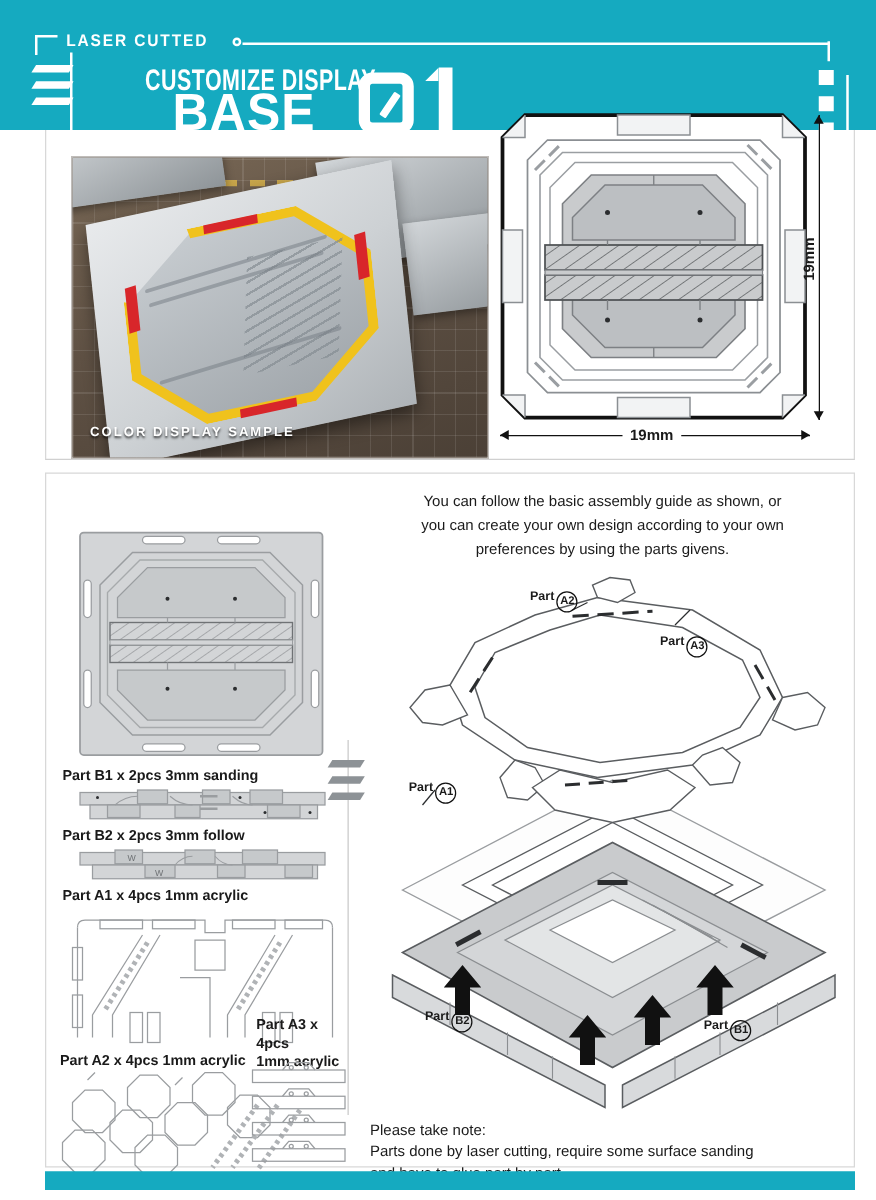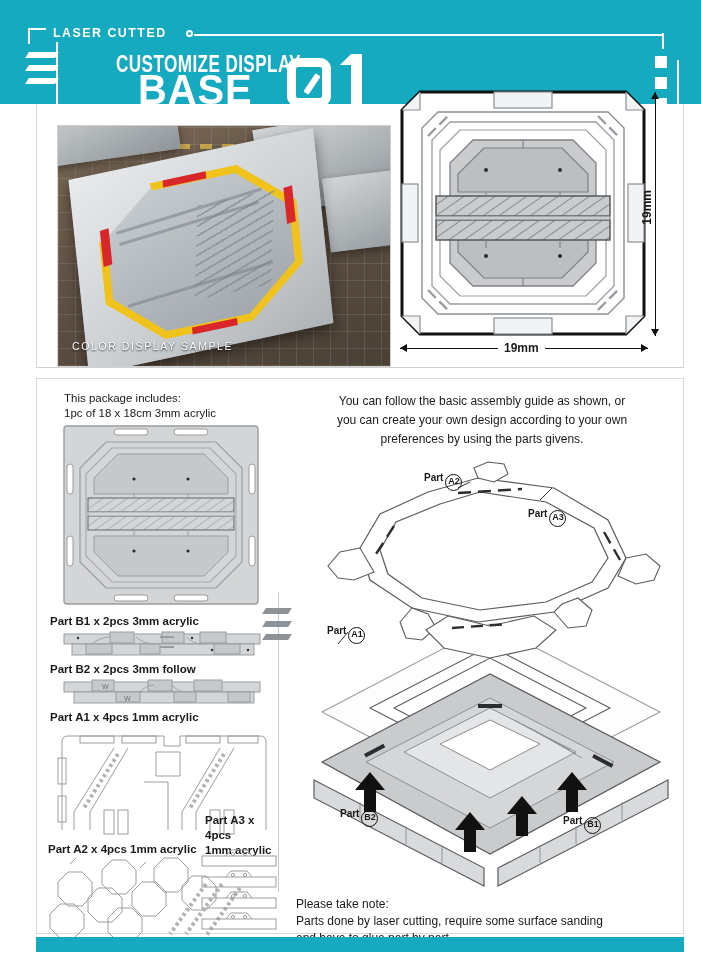--- a/index.html
+++ b/index.html
@@ -128,21 +128,21 @@
   .r4{left:108px;top:170px;width:46px;height:7px;}
   .ridge{position:absolute;background:rgba(120,128,134,.55);height:3px;border-radius:2px;}
   .ladder{position:absolute;left:120px;top:52px;width:78px;height:92px;
     background:repeating-linear-gradient(160deg,rgba(130,138,144,.65) 0 2px, transparent 2px 9px);
     transform:skewX(-8deg);}
   .bg-plate{position:absolute;background:linear-gradient(160deg,#d2d6d9,#8e9498);box-shadow:0 3px 8px rgba(0,0,0,.4);}
   .bp1{left:200px;top:-8px;width:150px;height:86px;transform:rotate(-9deg);}
   .bp2{left:-40px;top:-18px;width:160px;height:52px;transform:rotate(-8deg);}
   .bp3{left:268px;top:46px;width:110px;height:74px;transform:rotate(-7deg);}
   .photo-caption{
-    position:absolute;left:14px;bottom:14px;color:#fff;font-weight:normal;
+    position:absolute;left:14px;bottom:14px;color:#fff;font-weight:bold;
     font-size:10.5px;letter-spacing:1.6px;text-shadow:0 1px 2px rgba(0,0,0,.8);
   }
 
   
   .techview{position:absolute;left:398px;top:88px;width:250px;height:250px;}
   .dim-v{position:absolute;left:655px;top:92px;height:244px;width:1px;background:#111;}
   .dim-v::before,.dim-v::after{content:"";position:absolute;left:-4px;width:0;height:0;
     border-left:4.5px solid transparent;border-right:4.5px solid transparent;}
   .dim-v::before{top:0;border-bottom:7px solid #111;}
   .dim-v::after{bottom:0;border-top:7px solid #111;}
@@ -320,22 +320,20 @@
   <div class="dim-h-lbl">19mm</div>
 
   <div class="panel-bot"></div>
   <div class="divider"></div>
   <div class="div-stripes">
       <i></i>
       <i></i>
       <i></i>
     </div>
 
-  <div class="pkg-title">This package includes:
-1pc of 18 x 18cm 3mm acrylic</div>
 
   <div style="position:absolute;left:62px;top:424px;width:198px;height:182px">
     <svg width="198" height="182" viewBox="0 0 198 182">
       <defs>
         <pattern id="hatch2" width="7" height="7" patternUnits="userSpaceOnUse" patternTransform="rotate(55)">
           <rect width="7" height="7" fill="#d3d5d7"></rect>
           <line x1="0" y1="0" x2="0" y2="7" stroke="#8b8e91" stroke-width="1"></line>
         </pattern>
       </defs>
       <rect x="2" y="2" width="194" height="178" rx="3" fill="#d3d5d7" stroke="#9a9da0" stroke-width="1.4"></rect>
@@ -364,21 +362,21 @@
       </g>
       <g fill="#2b2d2f">
           <circle cx="72" cy="55" r="1.6"></circle>
           <circle cx="126" cy="55" r="1.6"></circle>
         <circle cx="72" cy="127" r="1.6"></circle>
           <circle cx="126" cy="127" r="1.6"></circle>
         </g>
     </svg>
   </div>
 
-  <div class="part-label pl-b1">Part B1 x 2pcs 3mm acrylic</div>
+  <div class="part-label pl-b1">Part B1 x 2pcs 3mm sanding</div>
   <div style="position:absolute;left:62px;top:631px;width:200px;height:28px">
     <svg width="200" height="28" viewBox="0 0 200 28">
       <rect x="2" y="3" width="196" height="10" fill="#d3d5d7" stroke="#9a9da0" stroke-width="1"></rect>
       <rect x="10" y="13" width="182" height="11" fill="#d3d5d7" stroke="#9a9da0" stroke-width="1"></rect>
       <g fill="#c6c9cb" stroke="#9a9da0" stroke-width="1">
         <rect x="48" y="1" width="24" height="11"></rect>
           <rect x="100" y="1" width="22" height="11"></rect>
         <rect x="138" y="1" width="26" height="11"></rect>
           <rect x="24" y="13" width="26" height="10"></rect>
         <rect x="78" y="13" width="20" height="10"></rect>

